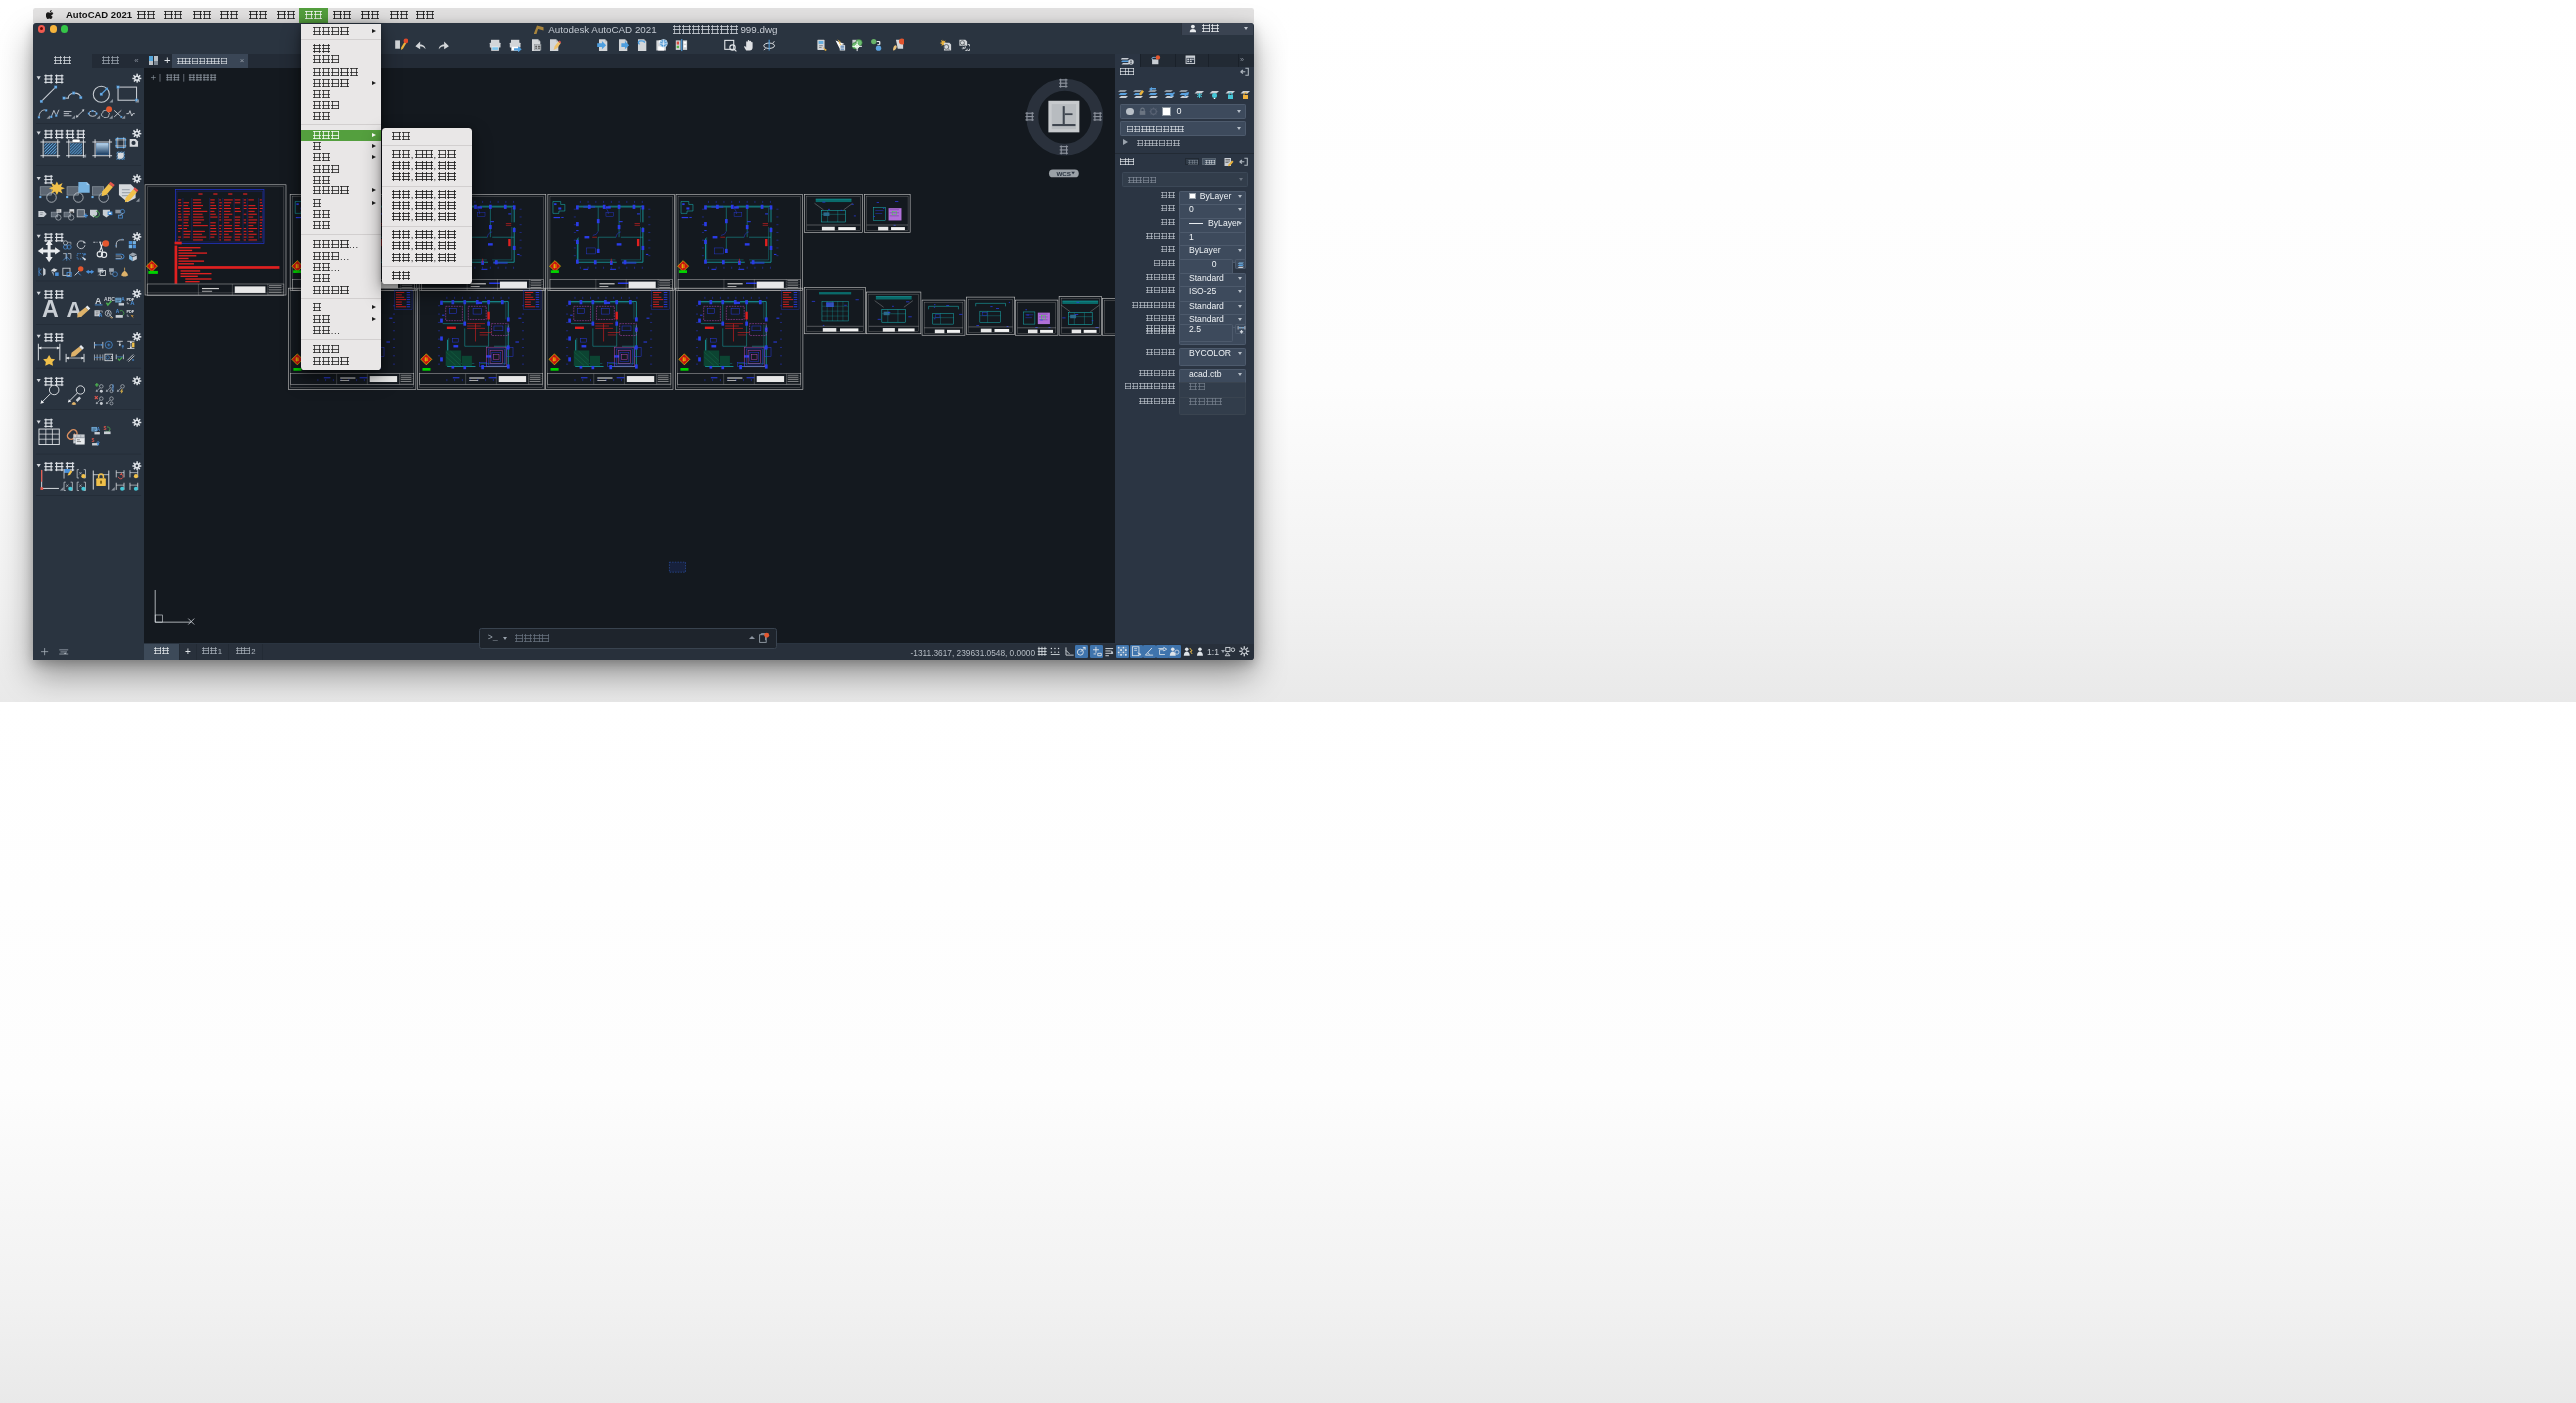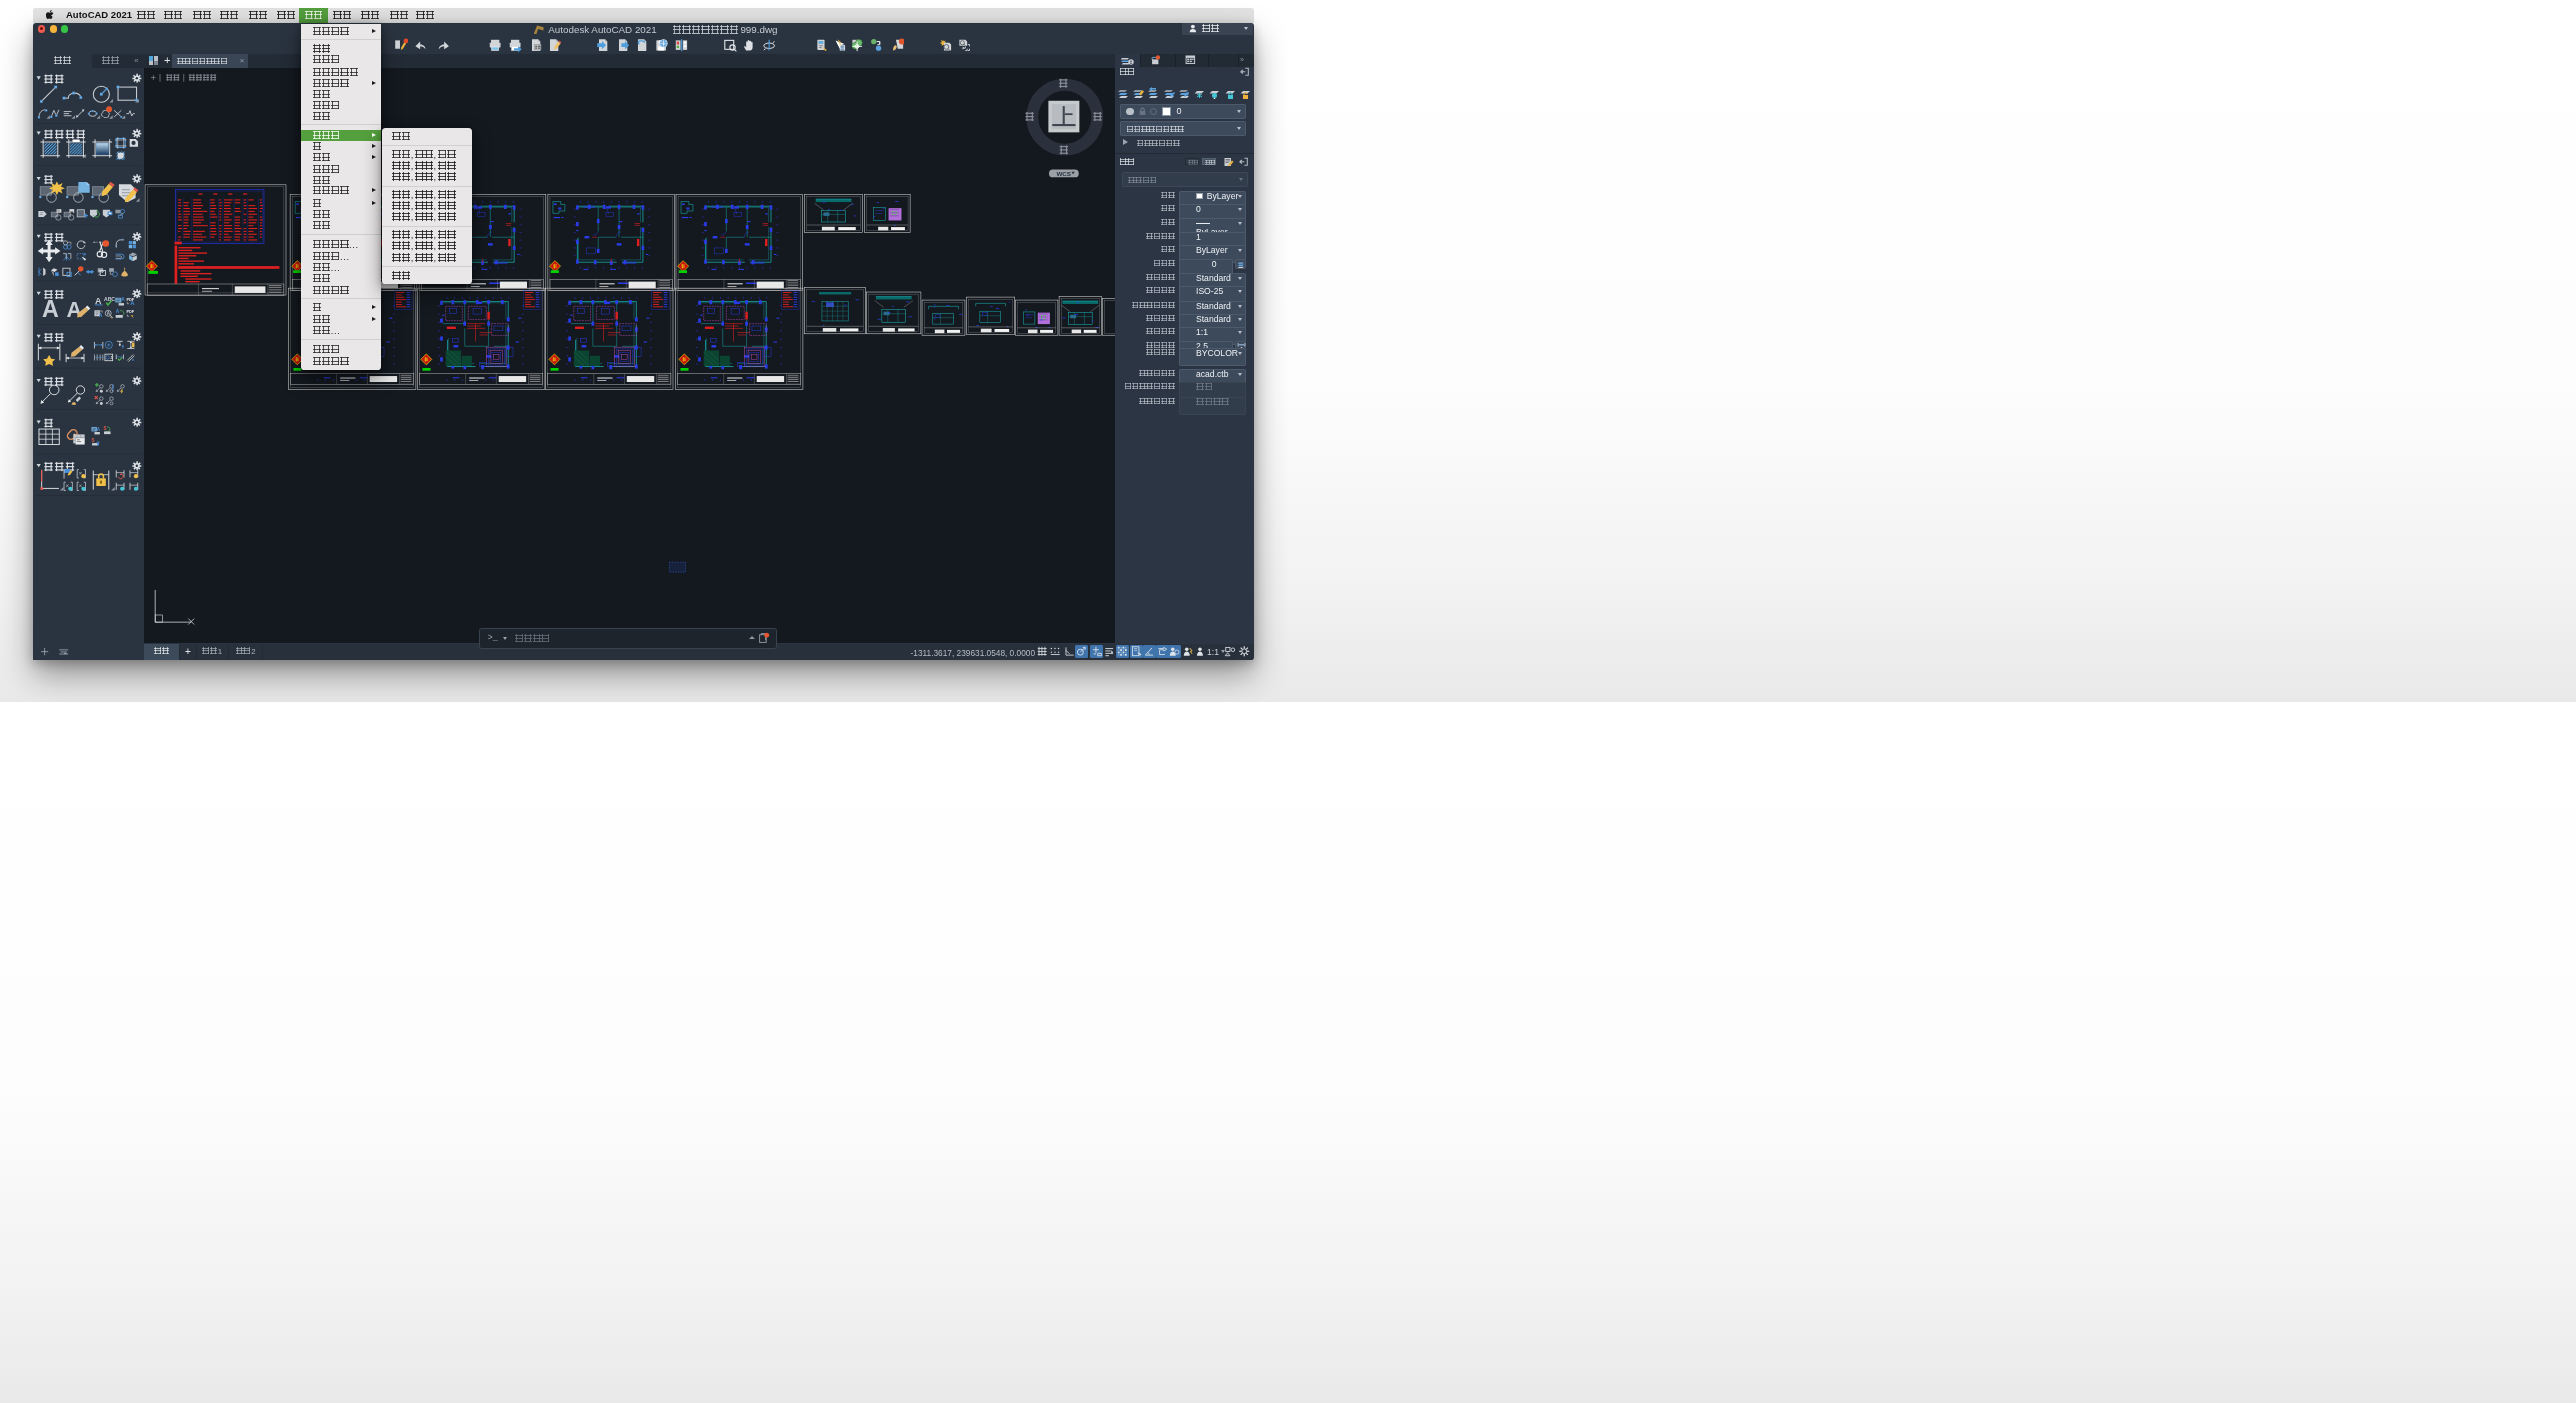--- a/index.html
+++ b/index.html
@@ -18,21 +18,21 @@
 #statusbar{left:111px;top:621px;width:1110px;height:16px;background:#28303b;border-radius:0 0 3.6px 0;}
 #ddmenu{left:301px;top:23.6px;width:80px;height:346px;background:#e9e7e7;border-radius:0 0 3.6px 3.6px;box-shadow:0 8.3px 20px rgba(0,0,0,.45),0 1.8px 6px rgba(0,0,0,.3);color:#1d1d1d;}
 #submenu{left:382px;top:128px;width:90px;height:156px;background:#e9e7e7;border-radius:3.6px;box-shadow:0 8.3px 20px rgba(0,0,0,.45),0 1.8px 6px rgba(0,0,0,.3);color:#1d1d1d;}
 .mitem{position:absolute;left:0;width:100%;height:11.3px;line-height:11.3px;font-size:9.5px;white-space:nowrap;}
 .mitem .t{position:absolute;left:11.3px;top:0;}
 .marr{position:absolute;right:4.8px;top:3.1px;width:0;height:0;border-left:4.2px solid #1d1d1d;border-top:2.7px solid transparent;border-bottom:2.7px solid transparent;}
 .msep{position:absolute;left:0;width:100%;height:0.6px;background:#d2cfcf;}
 .mhl{background:#549f3e;color:#fff;}
 .rp-row{position:absolute;left:0;width:100%;height:10px;}
 .rp-lab{position:absolute;right:113px;top:0;height:10px;line-height:10px;font-size:7.5px;color:#c6cdd5;white-space:nowrap;}
-.rp-box{position:absolute;left:64px;top:0;width:67px;height:18px;background:#3d4a5c;border:0.6px solid #4d5a6c;border-radius:1.2px;color:#eef1f4;font-size:8.6px;line-height:9px;padding-left:16px;}
+.rp-box{position:absolute;left:64px;top:0;width:67px;height:18px;background:#3d4a5c;border:0.6px solid #4d5a6c;border-radius:1.2px;color:#eef1f4;font-size:8.6px;line-height:9px;padding-left:9px;}
 .rp-caret{position:absolute;right:3px;top:3.3px;width:0;height:0;border-top:3px solid #b7bfc9;border-left:2.4px solid transparent;border-right:2.4px solid transparent;}
 </style></head><body>
 <div id="menubar" class="abs">
     <svg width="8.3" height="10" viewBox="0 0 14 17" style="position:absolute;left:13px;top:1.8px">
       <path d="M11.3 9.1c0-2.2 1.8-3.2 1.9-3.3-1-1.5-2.6-1.7-3.2-1.7-1.4-.1-2.7.8-3.3.8-.7 0-1.8-.8-2.9-.8C2.3 4.2.9 5.1.2 6.5c-1.3 2.3-.3 5.7.9 7.6.6.9 1.3 1.9 2.3 1.9 1 0 1.3-.6 2.5-.6s1.5.6 2.5.6 1.7-.9 2.3-1.8c.7-1 1-2.1 1-2.1s-2.4-.9-2.4-3zM9.2 2.6c.5-.7.9-1.6.8-2.6-.8 0-1.8.5-2.3 1.2-.5.6-1 1.6-.8 2.5.9.1 1.8-.4 2.3-1.1z" fill="#1b1b1b" transform="scale(.95)"></path>
     </svg>
     <span class="mi" style="left:33px;font-weight:bold;">AutoCAD 2021</span>
     <span class="mi" style="left:104px"><i class="cj"></i><i class="cj"></i></span>
     <span class="mi" style="left:131px"><i class="cj"></i><i class="cj"></i></span>
     <span class="mi" style="left:160px"><i class="cj"></i><i class="cj"></i></span>
@@ -1490,21 +1490,21 @@
         <div class="rp-box" style="width:67px;background:#3d4a5c;border-color:#4d5a6c;color:#eef2f5">Standard<span class="rp-caret"></span></div>
       </div>
       <div class="rp-row" style="top:260px">
         <span class="rp-lab" style="right:79px"><i class="cj"></i><i class="cj"></i><i class="cj"></i><i class="cj"></i></span>
         <div class="rp-box" style="width:67px;background:#3d4a5c;border-color:#4d5a6c;color:#eef2f5">Standard<span class="rp-caret"></span></div>
       </div>
       <div class="rp-row" style="top:273px">
         <span class="rp-lab" style="right:79px"><i class="cj"></i><i class="cj"></i><i class="cj"></i><i class="cj"></i></span>
         <div class="rp-box" style="width:67px;background:#3d4a5c;border-color:#4d5a6c;color:#eef2f5">1:1<span class="rp-caret"></span></div>
       </div>
-      <div class="rp-row" style="top:287px">
+      <div class="rp-row" style="top:270px">
         <span class="rp-lab" style="right:79px"><i class="cj"></i><i class="cj"></i><i class="cj"></i><i class="cj"></i></span>
         <div class="rp-box" style="width:54px;background:#3d4a5c;border-color:#4d5a6c;color:#eef2f5">2.5</div>
         <div class="abs" style="left:120px;top:0;width:11.3px;height:10px;background:#3d4a5c;border:0.6px solid #4d5a6c;border-radius:1.2px">
           <svg width="9" height="9" viewBox="0 0 16 16" style="position:absolute;left:0.6px;top:0.6px">
             <path d="M2 2v6M14 2v6M3.5 5h9" stroke="#dfe4ea" stroke-width="1.4"></path>
             <path d="M3.5 5l2.5-1.8v3.6zM12.5 5l-2.5-1.8v3.6z" fill="#4f9fdf"></path>
             <path d="M8 9v6M5 12h6" stroke="#dfe4ea" stroke-width="1.4"></path>
             <circle cx="8" cy="12" r="2" fill="none" stroke="#dfe4ea"></circle>
           </svg>
         </div>

